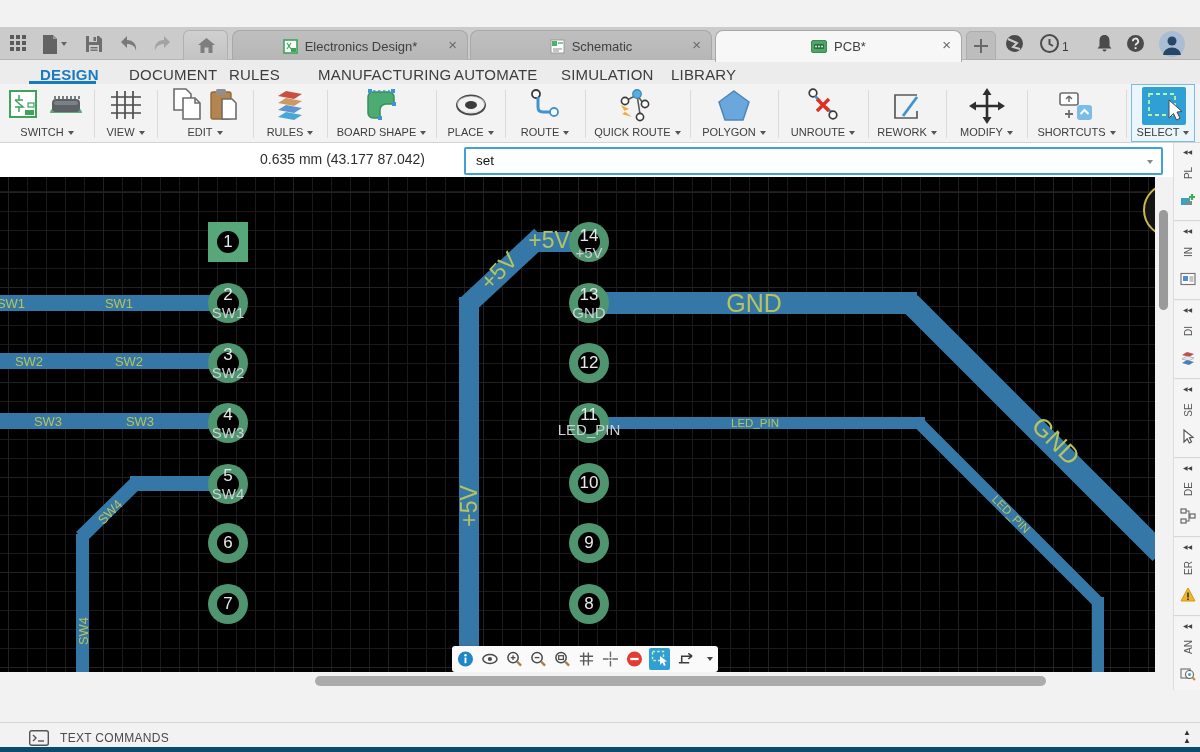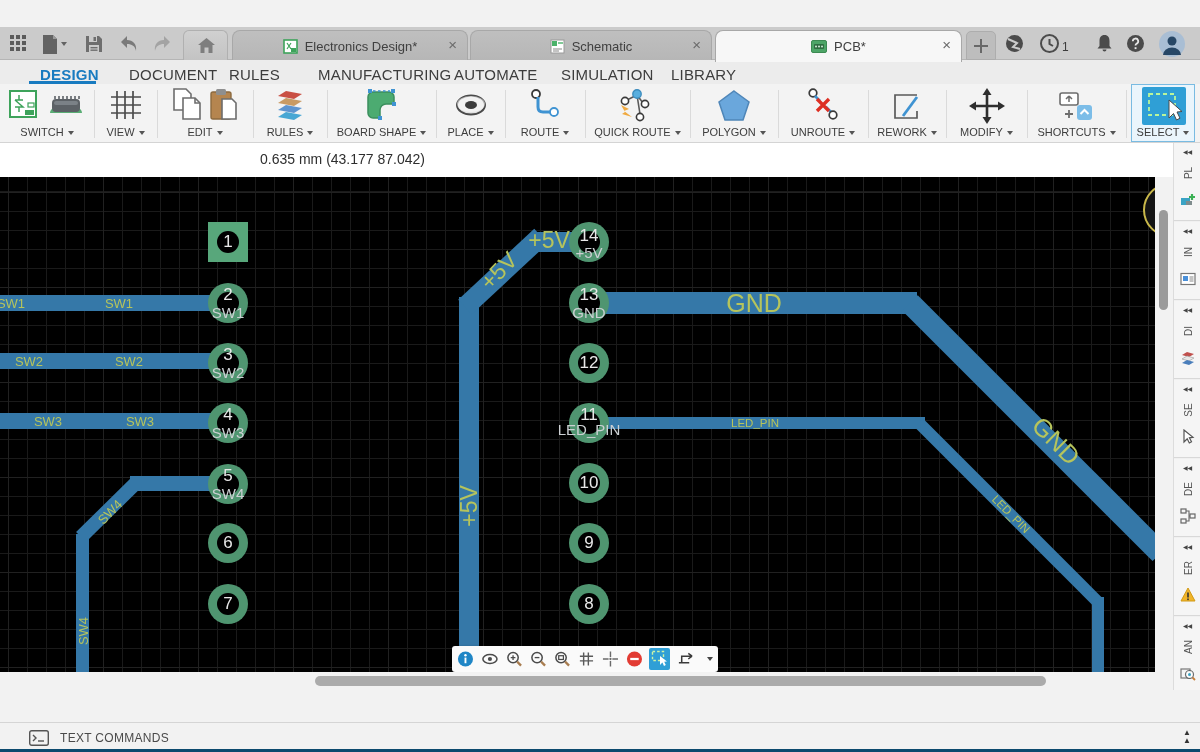--- a/index.html
+++ b/index.html
@@ -79,21 +79,21 @@
 #hthumb { position:absolute; left:315px; top:4px; width:731px; height:10px; background:#ababab; border-radius:5px; }
 #sidepanels { position:absolute; left:1173px; top:143px; width:27px; height:547px; background:#f0f0f0; border-left:1px solid #dcdcdc; }
 .spanel { position:absolute; left:0; width:27px; height:78px; background:#f5f5f5; border-bottom:1px solid #d8d8d8; }
 .sp-chev { position:absolute; left:50%; transform:translateX(-50%); top:5px; font-size:6px; color:#444; letter-spacing:0; }
 .sp-label { position:absolute; left:50%; top:30px; transform:translate(-50%,-50%) rotate(-90deg); font-size:10px; color:#555; white-space:nowrap; }
 .sp-icon { position:absolute; left:50%; top:57px; transform:translate(-50%,-50%); }
 
 
 #statusbar { position:absolute; left:0; top:690px; width:1200px; height:32px; background:#ececec; border-top:1px solid #e0e0e0; }
 #status-text { position:absolute; left:4px; top:8px; font-family:"DejaVu Sans Mono",monospace; font-size:14px; color:#111; }
-#textcmd { position:absolute; left:0; top:722px; width:1200px; height:30px; background:#f2f2f2; border-top:1px solid #d5d5d5; border-bottom:3px solid #0c4a6e; }
+#textcmd { position:absolute; left:0; top:722px; width:1200px; height:30px; background:#f2f2f2; border-top:1px solid #d5d5d5; border-bottom:5px solid #0c4a6e; }
 #tc-label { position:absolute; left:60px; top:8px; font-size:12px; color:#4a4a4a; letter-spacing:.3px; }
 #tc-arrows { position:absolute; left:1183px; top:6px; font-size:8px; color:#333; line-height:8px; text-align:center; }
 </style>
 </head>
 <body>
 
 <div id="win">
 
 
   <div id="tabbar">
@@ -348,20 +348,24 @@
     <div class="tlabel" style="position:absolute;left:690px;width:88px;bottom:4px"><span>POLYGON</span><span class="caret"></span></div>
     <div class="tlabel" style="position:absolute;left:778px;width:90px;bottom:4px"><span>UNROUTE</span><span class="caret"></span></div>
     <div class="tlabel" style="position:absolute;left:868px;width:78px;bottom:4px"><span>REWORK</span><span class="caret"></span></div>
     <div class="tlabel" style="position:absolute;left:946px;width:81px;bottom:4px"><span>MODIFY</span><span class="caret"></span></div>
     <div class="tlabel" style="position:absolute;left:1027px;width:99px;bottom:4px"><span>SHORTCUTS</span><span class="caret"></span></div>
     <div class="tlabel" style="position:absolute;left:1126px;width:74px;bottom:4px"><span>SELECT</span><span class="caret"></span></div>
   </div>
 
   <div id="controlbar">
     <span id="coord-text">0.635 mm (43.177 87.042)</span>
+    <div id="cmd-combo">
+      <span id="cmd-text">set</span>
+      <span class="caret" id="cmd-caret"></span>
+    </div>
   </div>
 
   <div id="canvas">
 
     <div class="tr" style="left:0;top:118px;width:220px;height:16px"></div>
     <div class="tr" style="left:0;top:176px;width:220px;height:16px"></div>
     <div class="tr" style="left:0;top:236px;width:220px;height:16px"></div>
     <div class="tr" style="left:130px;top:299px;width:92px;height:15px"></div>
     <div class="tr" style="left:81px;top:353px;width:78px;height:14px;transform:rotate(-44.5deg);transform-origin:left center"></div>
     <div class="tr" style="left:76px;top:357px;width:13px;height:138px"></div>

